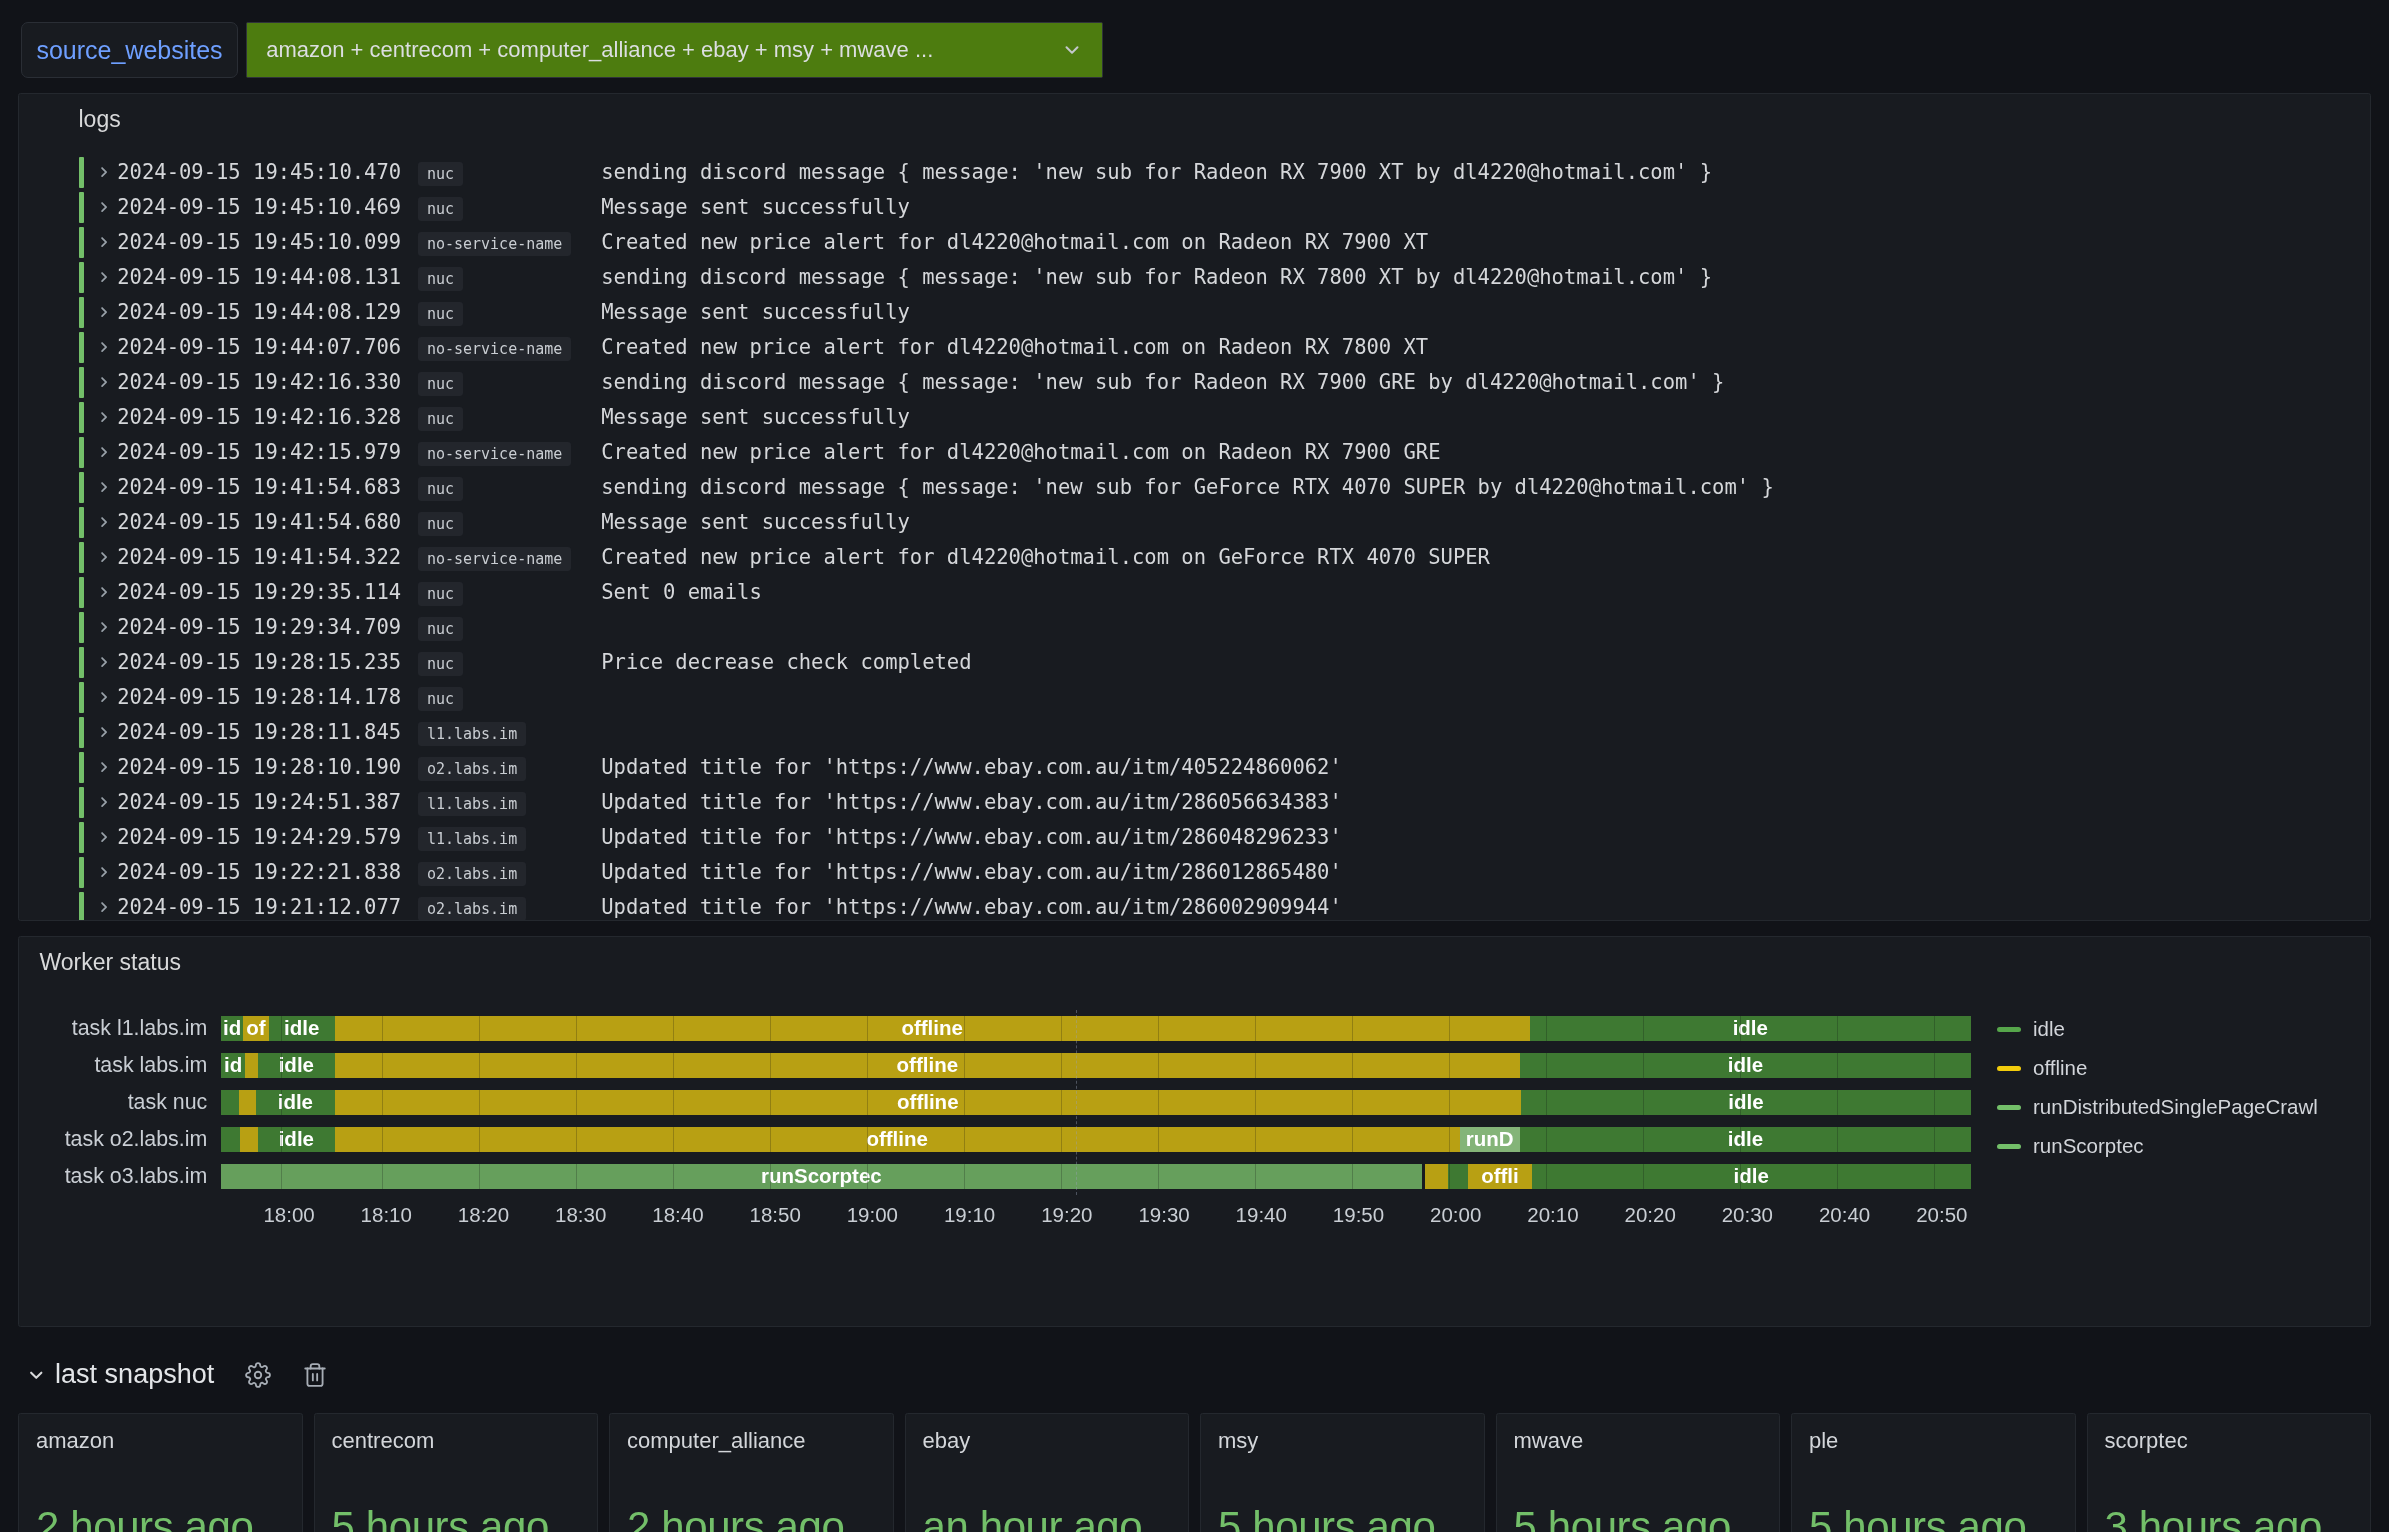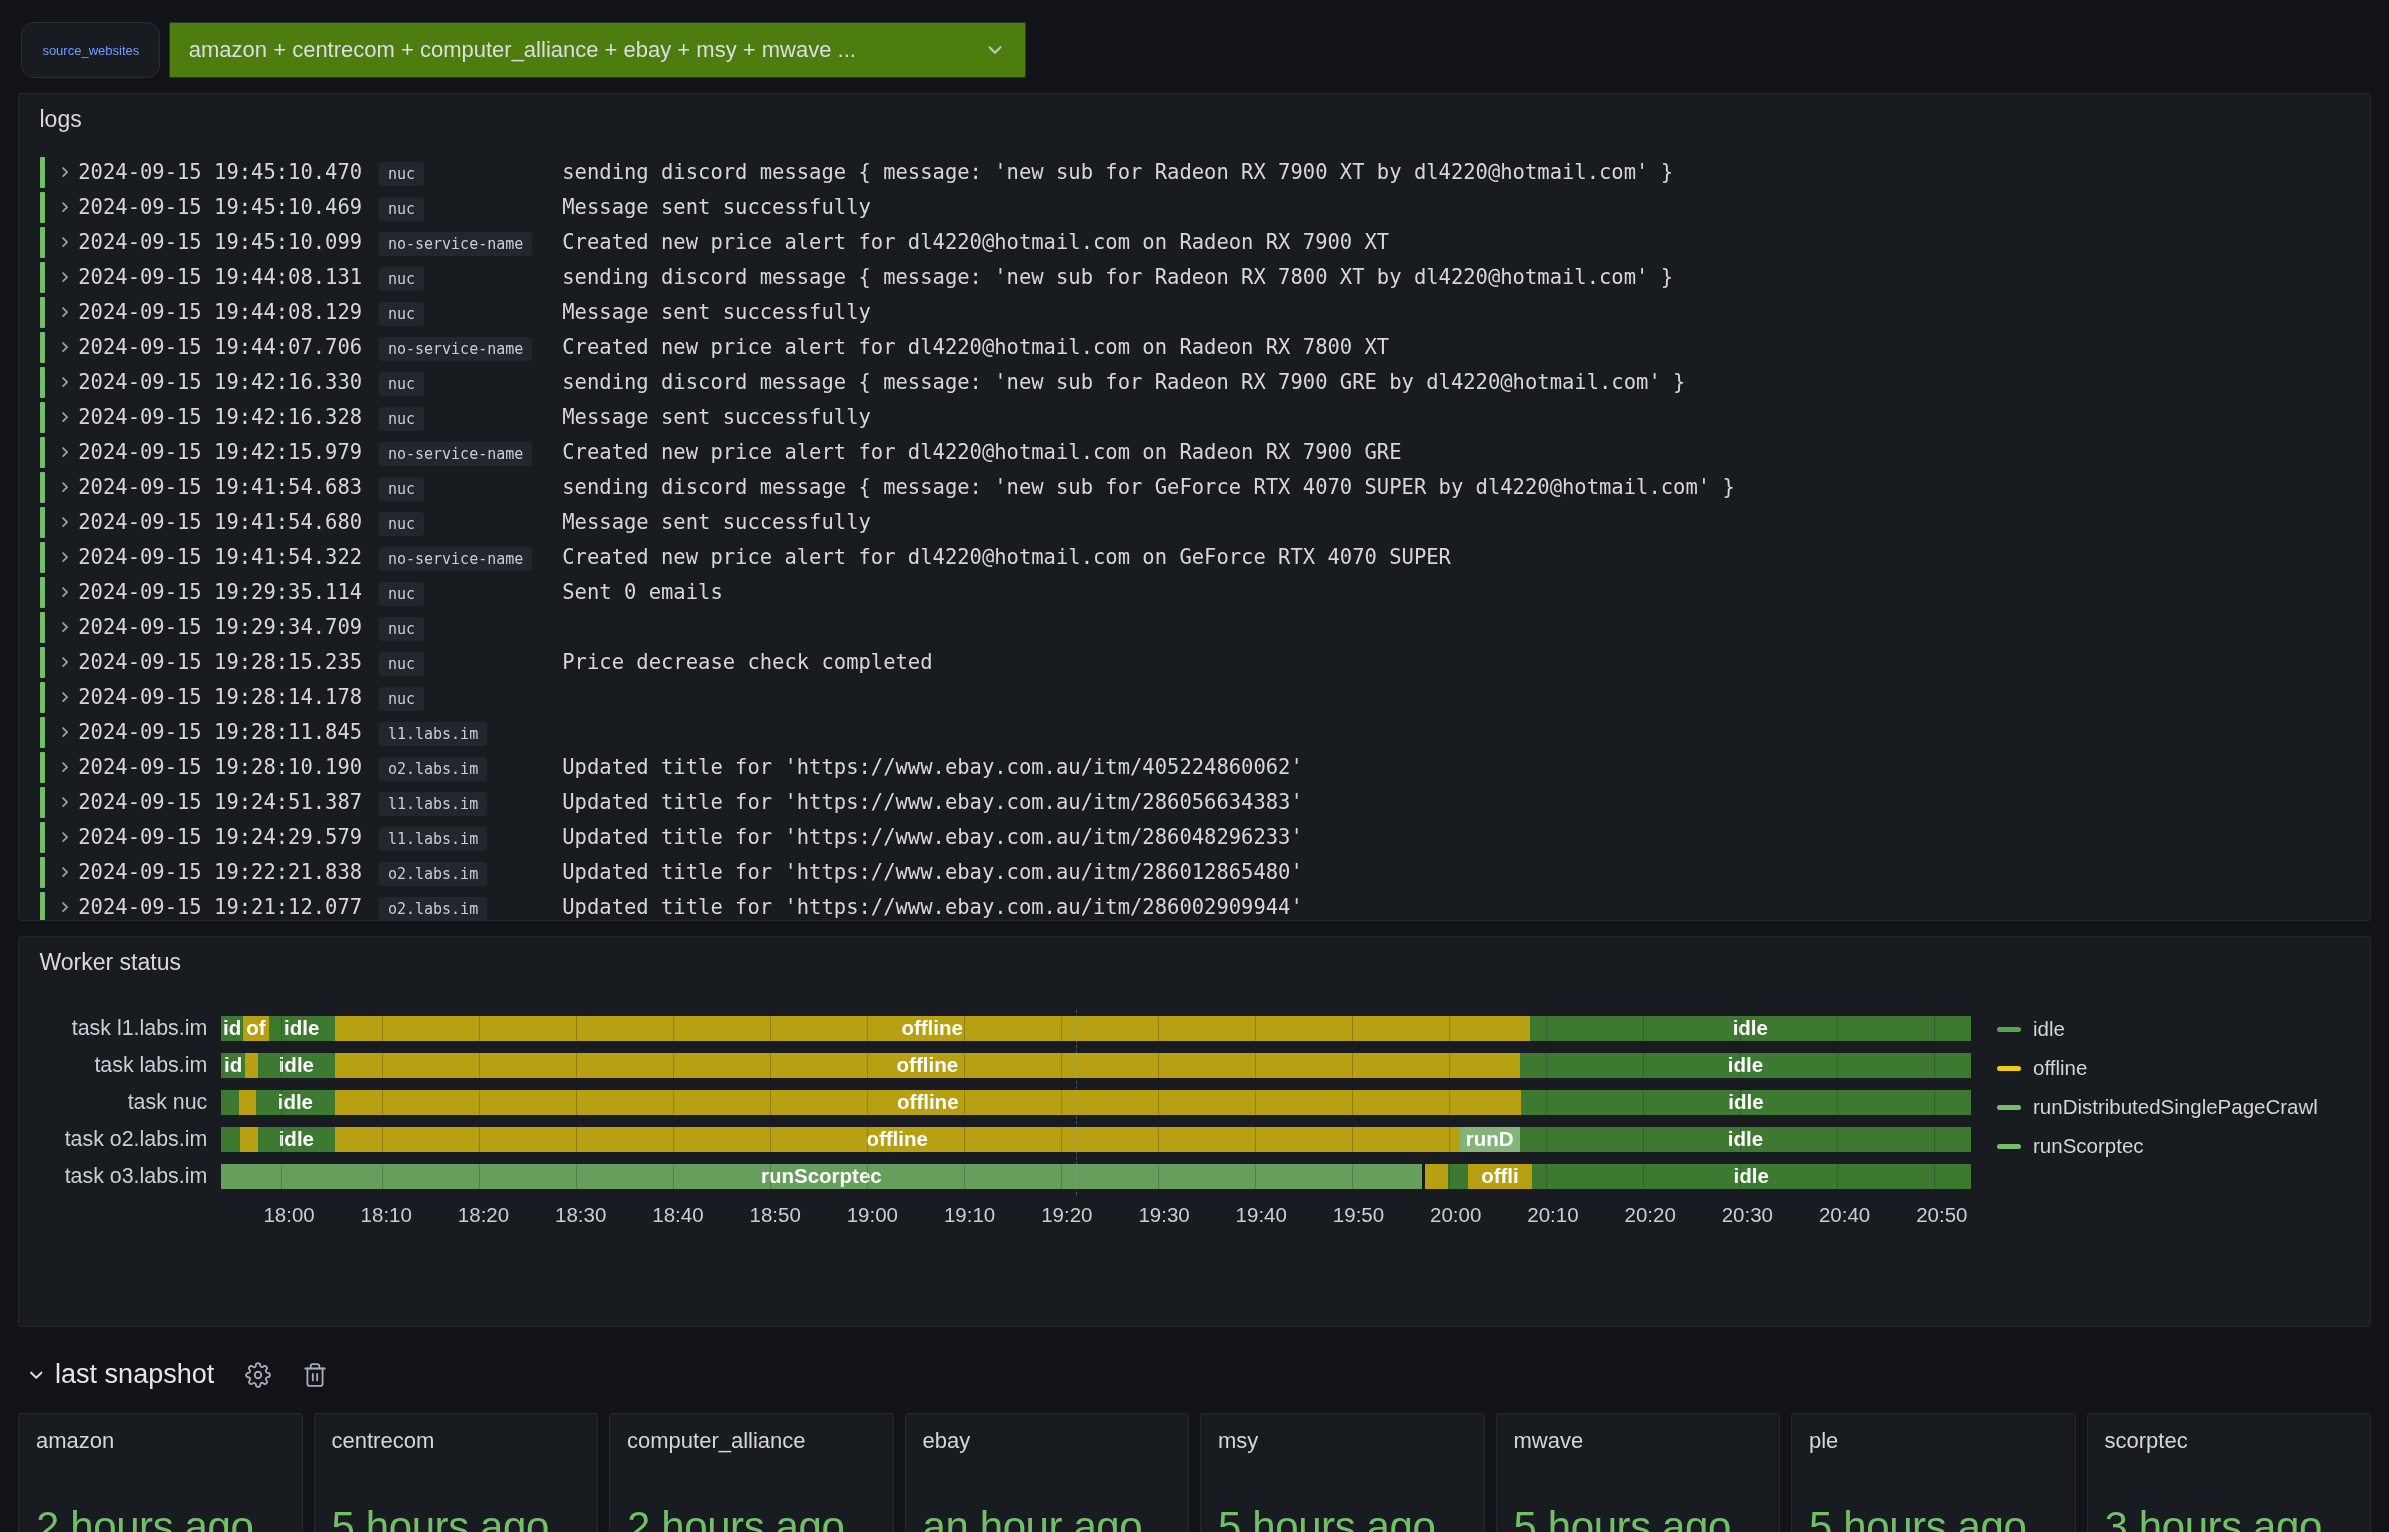--- a/index.html
+++ b/index.html
@@ -7,39 +7,39 @@
   body {
     width: 2389px; height: 1533px;
     background: #111318;
     font-family: "Liberation Sans", sans-serif;
     color: #d8d9da;
     overflow: hidden;
   }
   
   .topbar { display:flex; align-items:center; gap:8.6px; padding:22px 0 0 21.4px; }
   .var-chip {
-    height:56px; display:flex; align-items:center; padding:0 20px;
-    background:#181b20; border:0.9px solid #2a2e35; border-radius:13px;
-    color:var(--blue,#6e9fff); font-size:13px; font-weight:500; cursor:pointer;
+    height:56px; display:flex; align-items:center; padding:0 14px;
+    background:#181b20; border:0.9px solid #2a2e35; border-radius:7px;
+    color:var(--blue,#6e9fff); font-size:25px; font-weight:500; cursor:pointer;
   }
   .var-select {
     height:56px; width:857px; display:flex; align-items:center;
     padding:0 19px; background:#4d7c0f; border:0.9px solid #2f333a; border-radius:1.7px;
     font-size:22px; color:#dcdee1; cursor:pointer;
   }
   .var-select .val { flex:1; white-space:nowrap; overflow:hidden; }
   .icon { display:inline-flex; align-items:center; justify-content:center; }
   
   .panel {
     margin:0 18px; background:#181b20;
     border:0.9px solid #24282e; border-radius:2.6px;
   }
   .panel-title { padding:12px 20.5px 0; font-size:23px; font-weight:500; color:#d8d9da; cursor:pointer; width:fit-content; }
   
-  .logs-panel { margin-top:14.5px; height:828px; overflow:hidden; }
+  .logs-panel { margin-top:14.5px; height:828px; overflow:hidden;padding-left:39px; }
   .log-list { margin-top:22px; padding-left:21.4px; height:771px; overflow:hidden; }
   .log-row {
     display:flex; align-items:center; height:35px;
     font-family:"DejaVu Sans Mono", monospace; font-size:20.5px; color:#d5d7da;
     white-space:nowrap; cursor:pointer;
   }
   .log-bar { width:5.1px; height:31px; flex:none; background:var(--log-green,#73bf69); border-radius:0.9px; margin-right:6.8px; }
   .log-chev { width:26px; flex:none; display:flex; justify-content:center; color:#98a0a8; }
   .log-ts { width:301px; flex:none; }
   .log-svc { width:183px; flex:none; }

